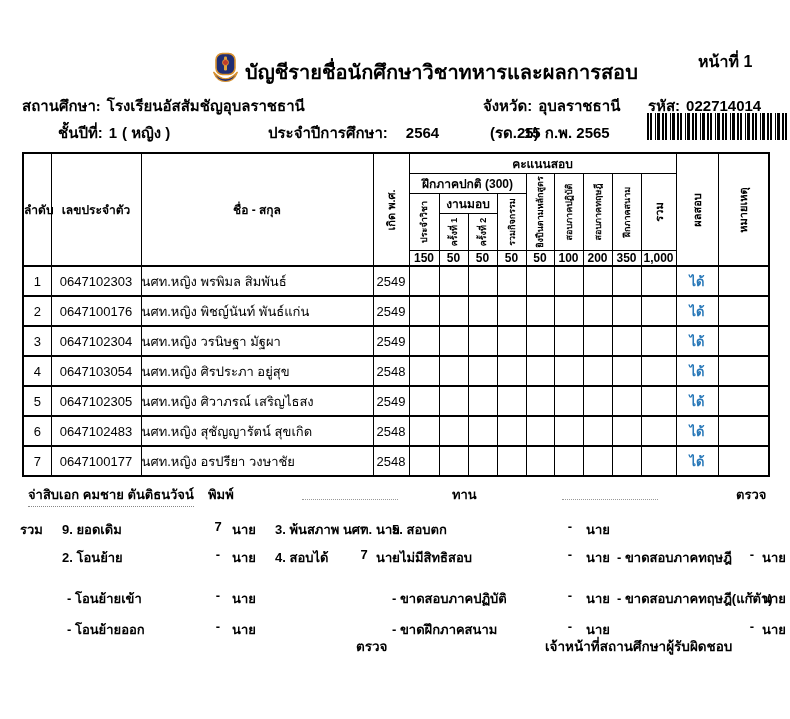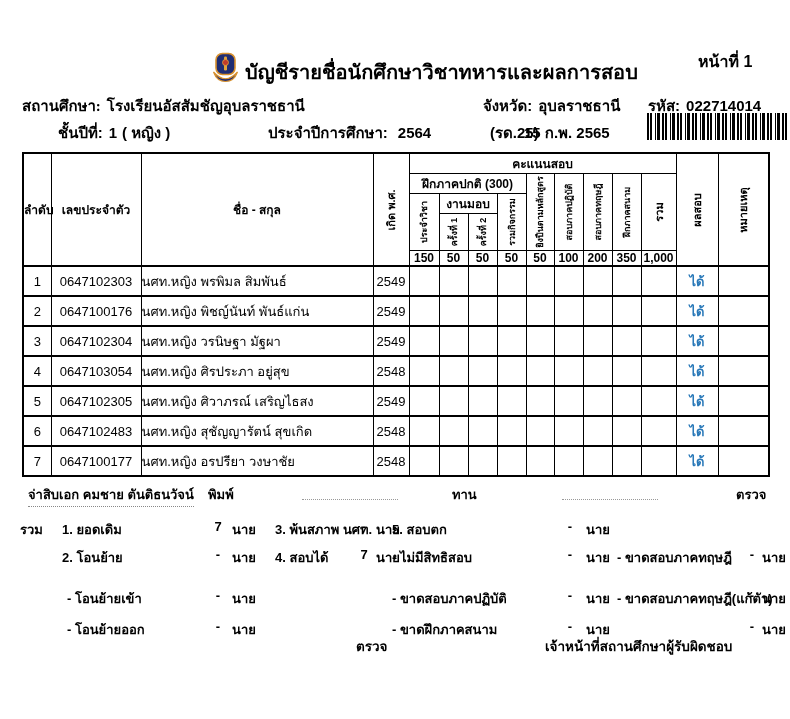--- a/index.html
+++ b/index.html
@@ -84,21 +84,21 @@
   </div>
   <div id="code" class="abs hline">
     <span class="lbl">รหัส:</span><span>022714014</span>
   </div>
 
   <div id="class-year" class="abs hline">
     <span class="lbl">ชั้นปีที่:</span><span>1</span>
   </div>
   <div id="gender" class="abs hline">( หญิง )</div>
   <div id="acad-year" class="abs hline">
-    <span class="lbl">ประจำปีการศึกษา:</span><span style="margin-left:4px">2564</span>
+    <span class="lbl">ประจำปีการศึกษา:</span><span style="margin-left:12px">2564</span>
   </div>
   <div id="form-code" class="abs hline">(รด.25)</div>
   <div id="doc-date" class="abs hline">15 ก.พ. 2565</div>
   <div id="barcode" class="abs"></div>
 
   <table id="roster">
     <colgroup>
       <col style="width:28px">
         <col style="width:90px">
         <col style="width:232px">
@@ -303,21 +303,21 @@
 
   <div id="printer-name" class="abs">จ่าสิบเอก คมชาย ตันติธนวัจน์</div>
   <div id="print-label" class="abs rolelbl">พิมพ์</div>
   <div id="dotted-1" class="dotline"></div>
   <div id="review-label" class="abs rolelbl">ทาน</div>
   <div id="dotted-2" class="dotline"></div>
   <div id="check-label" class="abs rolelbl">ตรวจ</div>
 
   <div id="sumrow-1" class="sumrow">
     <span style="left:20px">รวม</span>
-    <span style="left:62px">1. ยอดเดิม</span>
+    <span style="left:62px">9. ยอดเดิม</span>
     <span class="val" style="left:210px">7</span>
     <span style="left:232px">นาย</span>
     <span style="left:275px">3. พ้นสภาพ นศท.</span>
     <span class="val" style="left:356px">-</span>
     <span style="left:376px">นาย</span>
     <span style="left:392px">5. สอบตก</span>
     <span class="val" style="left:562px">-</span>
     <span style="left:586px">นาย</span>
   </div>
   <div id="sumrow-2" class="sumrow">

